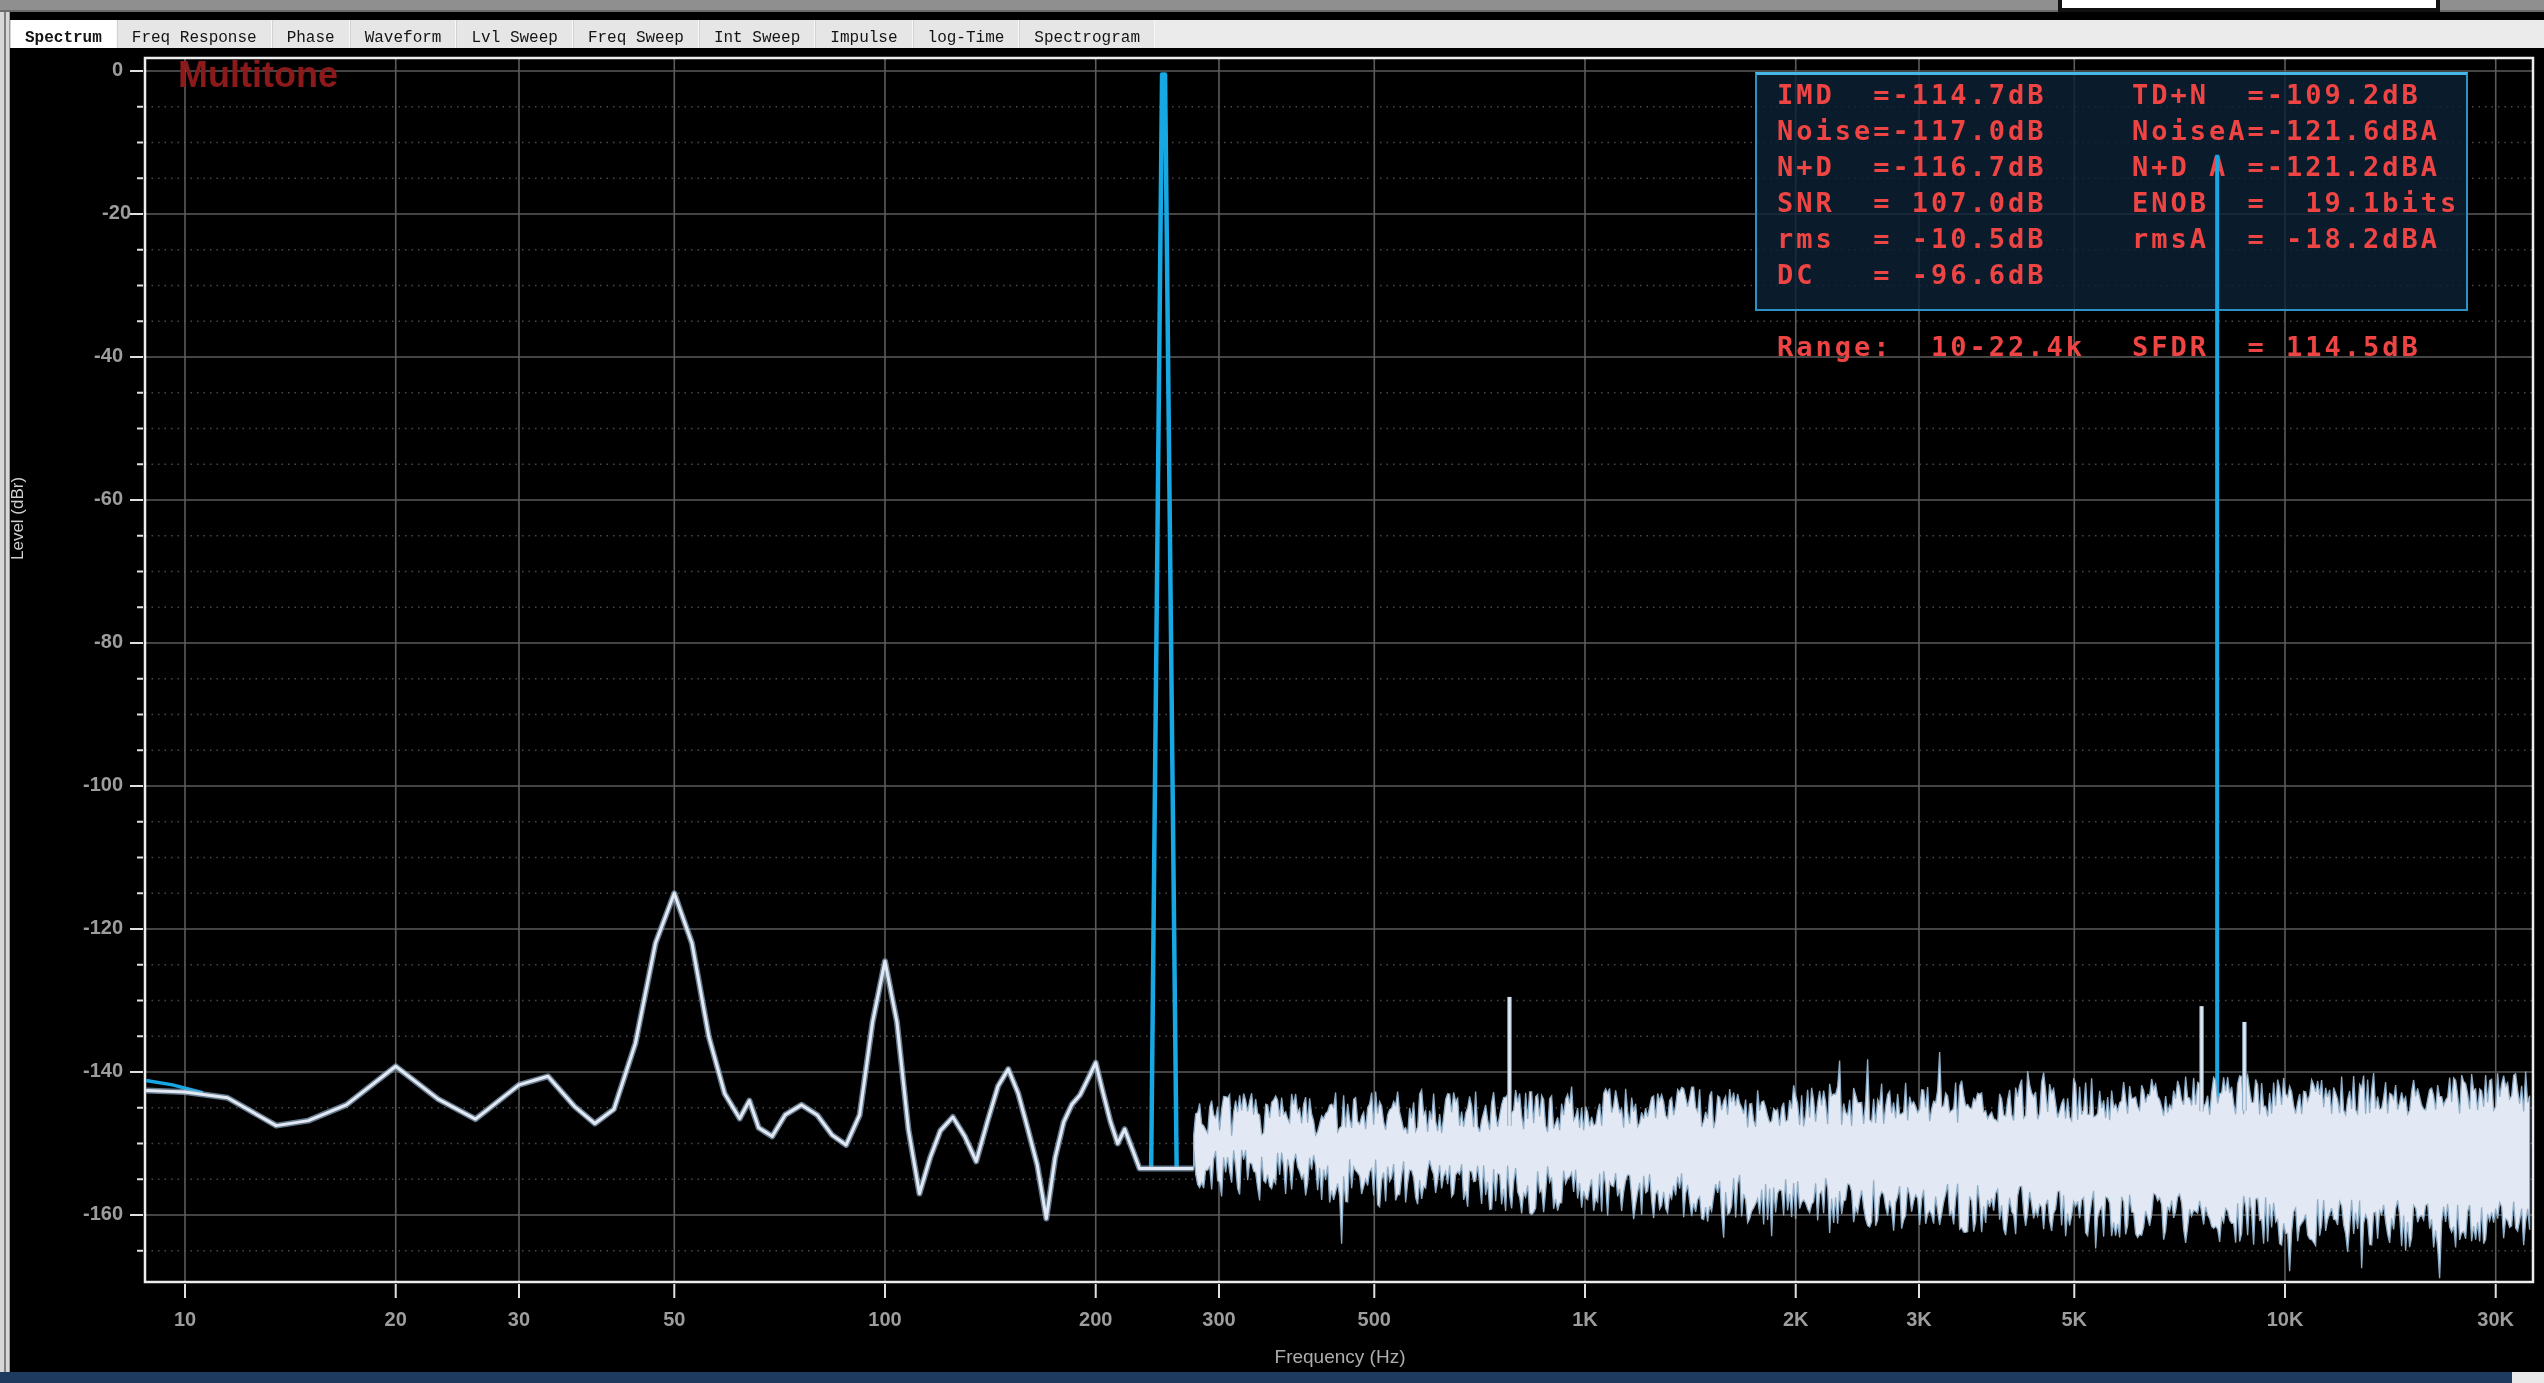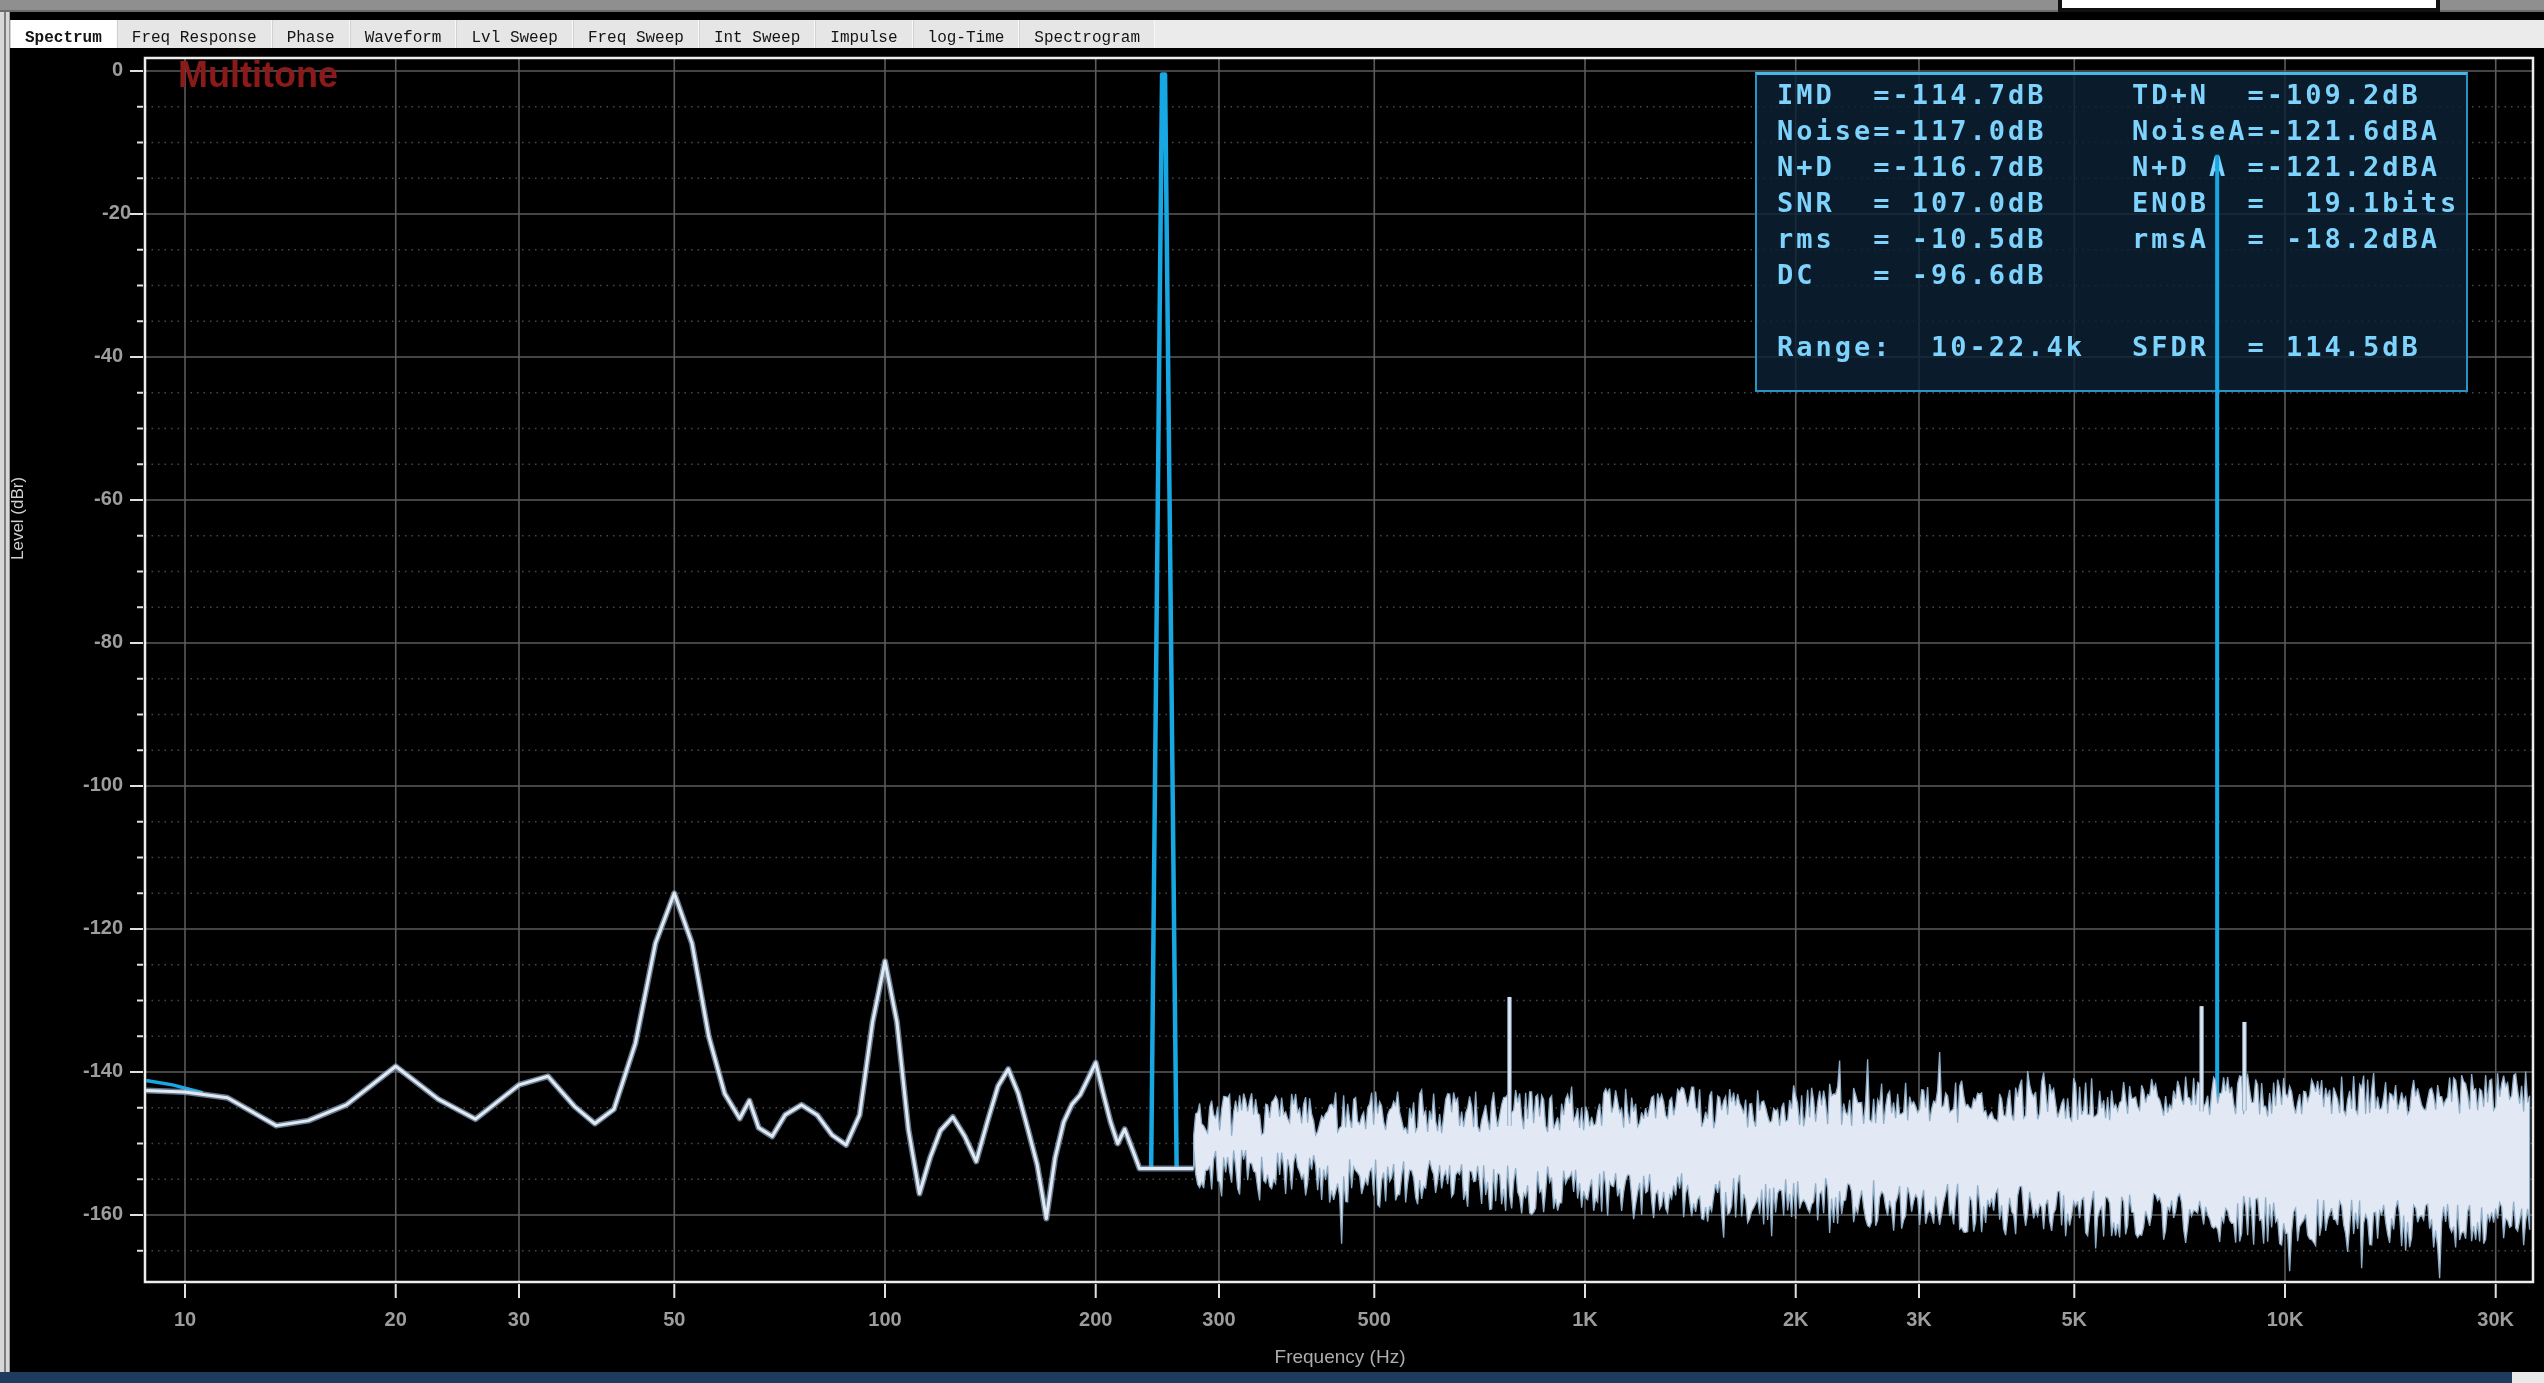--- a/index.html
+++ b/index.html
@@ -38,25 +38,25 @@
              transform:translateX(-50%);}
   .ylabel-rot{position:absolute;z-index:2;left:-2px;top:512px;color:#cfcfcf;font-size:17px;
               transform:rotate(-90deg);transform-origin:left top;white-space:nowrap;}
   .xlabel{position:absolute;z-index:2;left:1330px;top:1298px;transform:translateX(-50%);
           color:#adadad;font-size:19px;}
 
   .plot-title{position:absolute;z-index:5;left:168px;top:6px;
               font-size:36px;font-weight:bold;letter-spacing:0px;}
 
   
-  .stats-box{position:absolute;z-index:2;left:1745px;top:24px;width:713px;height:320px;
+  .stats-box{position:absolute;z-index:2;left:1745px;top:24px;width:713px;height:239px;
              background:rgba(12,33,53,0.82);
              border:2px solid #2a93c4;border-top:3px solid #45b7e8;box-sizing:border-box;
              font-family:"DejaVu Sans Mono",monospace;font-weight:bold;font-size:27px;
-             letter-spacing:3px;color:#7dd3fc;padding:2px 0 0 20px;}
+             letter-spacing:3px;color:#ef4444;padding:2px 0 0 20px;}
   .stats-row{display:flex;height:36px;line-height:36px;white-space:pre;}
   .stats-left{flex:0 0 355px;}
   .stats-right{flex:1;}
 </style>
 </head>
 <body>
 
 <div class="top-strip"></div>
 <div class="top-right-box"></div>
 <div class="left-strip">

